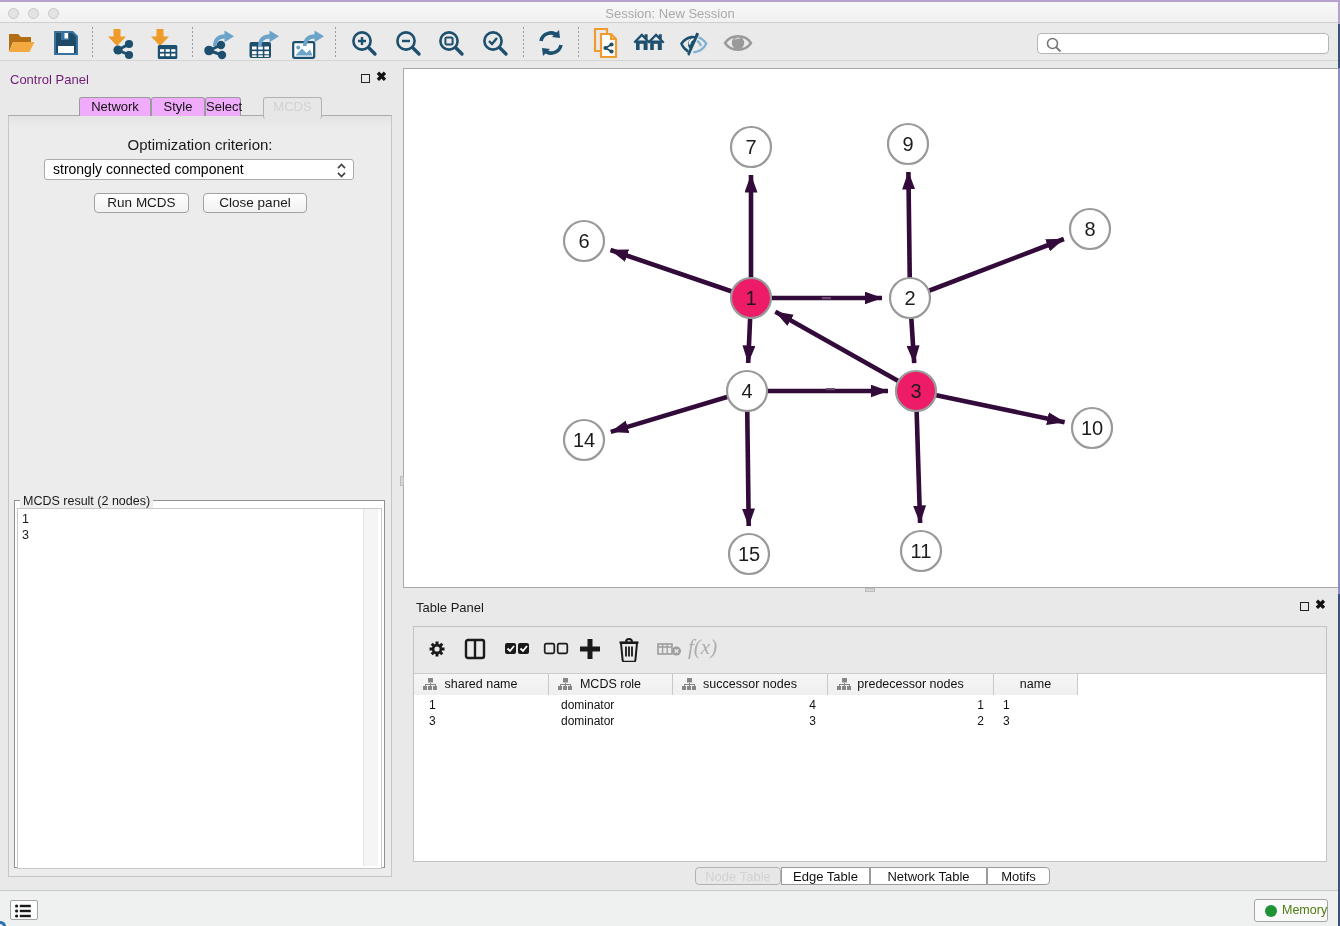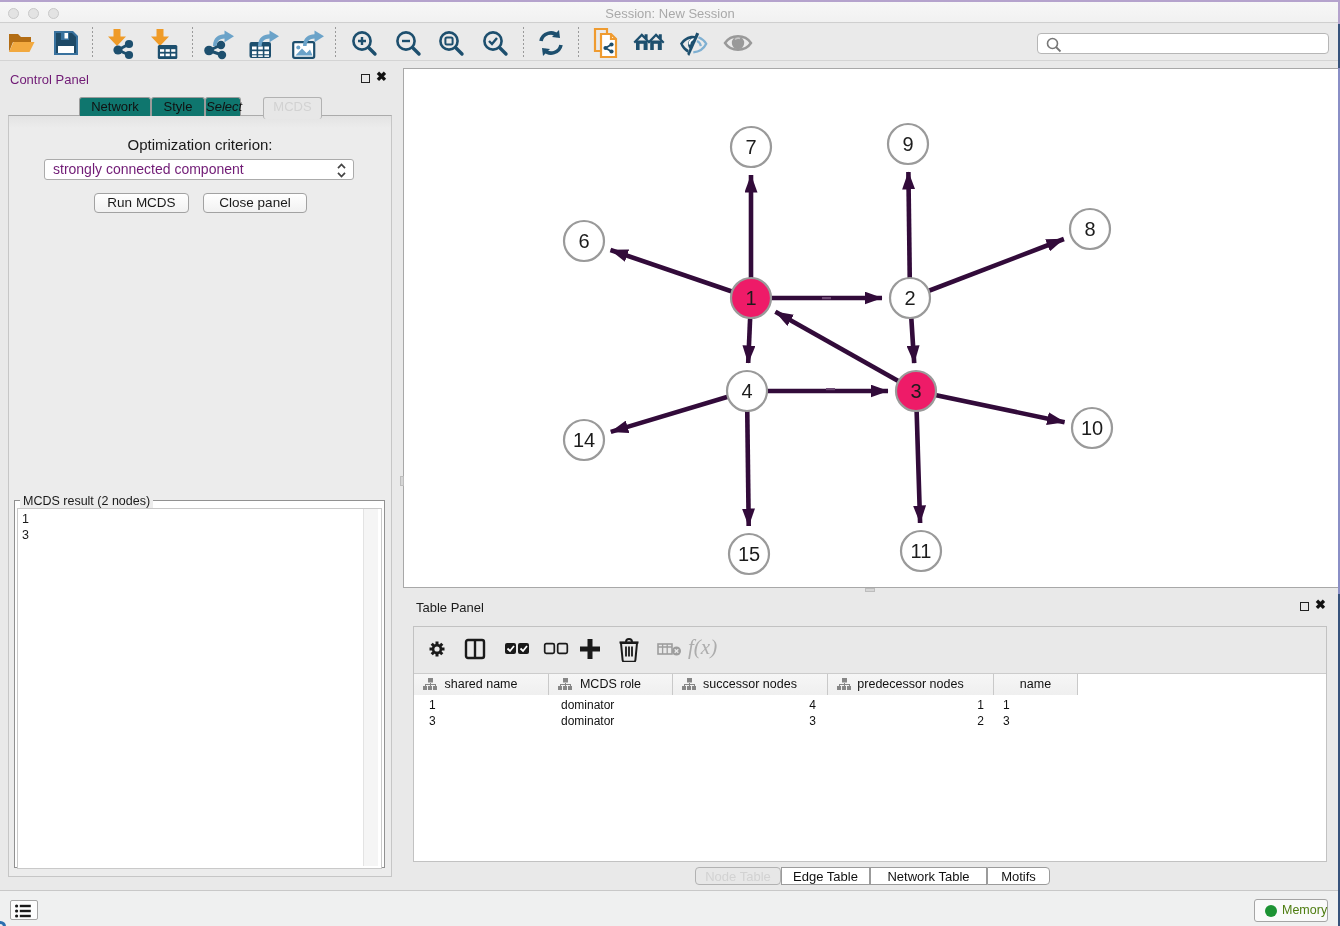--- a/index.html
+++ b/index.html
@@ -18,29 +18,29 @@
     border-bottom:1px solid #d4d4d4; }
   .tbi { position:absolute; top:4px; }
   .tsep { position:absolute; top:3px; height:31px; width:1px;
     background-image:repeating-linear-gradient(#9a9a9a 0 2px, transparent 2px 4px); }
   #search { position:absolute; left:1037px; top:33px; width:292px; height:21px;
     background:#fff; border:1px solid #b6b6b6; border-radius:4px; }
   
   #cp-title { left:10px; top:72px; font-size:13px; color:#701a75; }
   #cp-float { left:361px; top:74px; width:9px; height:9px; border:1.5px solid #222; }
   #cp-close { left:376px; top:69px; font-size:13px; font-weight:bold; color:#111; }
-  .tab { position:absolute; top:97px; height:19px; background:#0f766e; border:1px solid #9b9b9b;
+  .tab { position:absolute; top:97px; height:19px; background:#f0abfc; border:1px solid #9b9b9b;
     border-bottom:none; border-radius:3px 3px 0 0; font-size:13px; color:#111;
     text-align:center; line-height:18px; }
   #tab-mcds { background:#e7e7e7; color:#d2d2d2; border-color:#b2b2b2; border-radius:3px; height:22px;}
   #cp-body { left:8px; top:115px; width:384px; height:762px;
     background:linear-gradient(#e3e3e3, #ececec 12px); border:1px solid #c6c6c6; border-top:1px solid #ababab; }
   #opt-label { left:0px; top:136px; width:400px; text-align:center; font-size:15px; color:#1a1a1a; }
   #dropdown { left:44px; top:159px; width:310px; height:21px; background:#fff;
-    border:1px solid #ababab; border-radius:3px; font-size:14px; color:#701a75;
+    border:1px solid #ababab; border-radius:3px; font-size:14px; color:#000000;
     line-height:19px; padding-left:8px; }
   .btn { position:absolute; top:193px; height:20px; background:linear-gradient(#ffffff,#f1f1f1);
     border:1px solid #a2a2a2; border-radius:4px; font-size:13.5px; color:#1a1a1a;
     text-align:center; line-height:18px; }
   #mcds-box { left:14px; top:500px; width:371px; height:368px; border:1px solid #919191; background:#fff; }
   #mcds-legend { left:20px; top:494px; font-size:12.5px; color:#1a1a1a; background:#ececec; padding:0 3px; }
   #mcds-inner { left:17px; top:508px; width:365px; height:361px; background:#fff; border:1px solid #c9c9c9;
     font-size:12.5px; color:#1a1a1a; line-height:16px; padding:2px 0 0 4px; }
   #mcds-scroll { left:363px; top:509px; width:15px; height:357px; background:#f5f5f5; border-left:1px solid #e3e3e3;}
   
@@ -245,21 +245,21 @@
     <path d="M11 11 L15.5 15.5" stroke="#777" stroke-width="1.8"></path>
   </svg>
 </div>
 
 <div class="abs" id="cp-title">Control Panel</div>
 <div class="abs" id="cp-float"></div>
 <div class="abs" id="cp-close">✖</div>
 <div class="abs" id="cp-body"></div>
 <div class="tab" style="left:79px; width:72px;">Network</div>
 <div class="tab" style="left:151px; width:54px;">Style</div>
-<div class="tab" style="left:205px; width:36px;font-style:italic;">Select</div>
+<div class="tab" style="left:205px; width:36px;">Select</div>
 <div class="tab" id="tab-mcds" style="left:263px; width:59px;">MCDS</div>
 <div class="abs" id="opt-label">Optimization criterion:</div>
 <div class="abs" id="dropdown">strongly connected component
   <svg width="11" height="15" style="position:absolute;right:6px;top:3px;" viewBox="0 0 11 15">
     <path d="M2 5.2 L5.5 1.5 L9 5.2" fill="none" stroke="#444" stroke-width="1.7"></path>
     <path d="M2 9.8 L5.5 13.5 L9 9.8" fill="none" stroke="#444" stroke-width="1.7"></path>
   </svg>
 </div>
 <div class="btn" style="left:94px; width:95px;">Run MCDS</div>
 <div class="btn" style="left:203px; width:104px;">Close panel</div>

